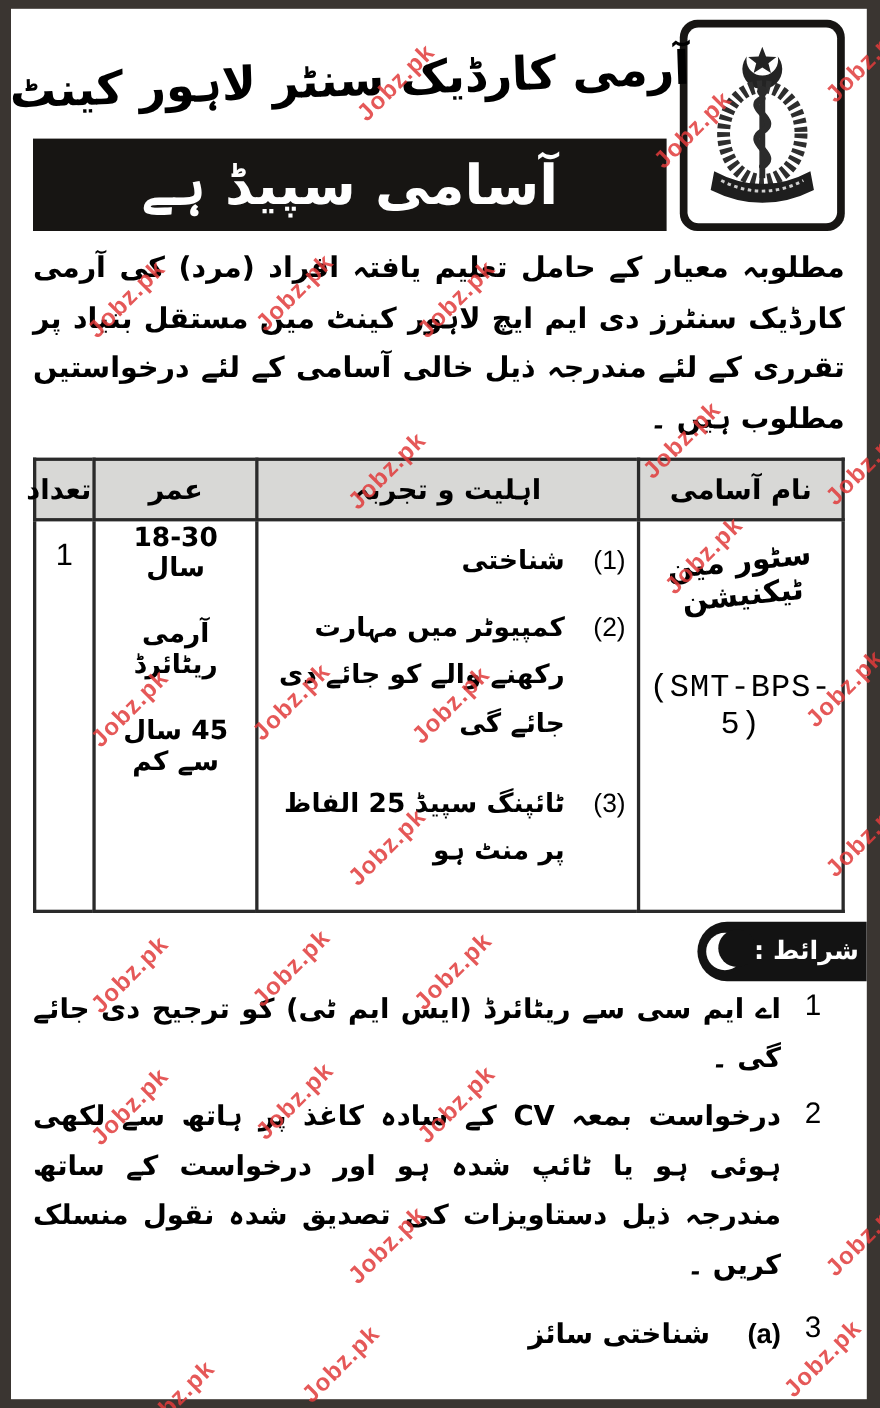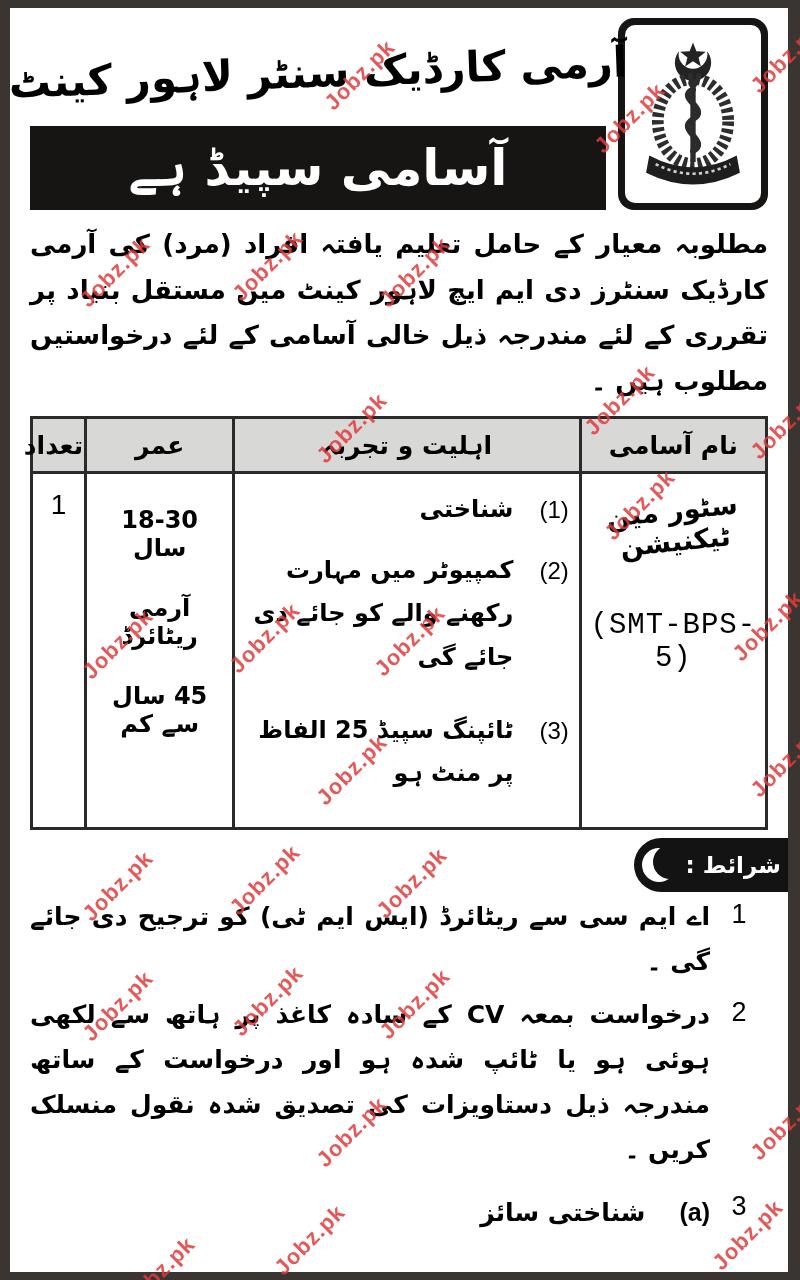--- a/index.html
+++ b/index.html
@@ -55,21 +55,21 @@
     transform:rotate(-6deg);direction:rtl;
   }
   .post-code{
     font-family:Liberation Mono, monospace;direction:ltr;
     font-size:29px;text-align:center;margin-top:52px;letter-spacing:1px;
   }
   .elig-cell{padding:14px 10px;}
   .elig-item{display:flex;direction:rtl;gap:26px;font-size:24px;font-weight:bold;
     line-height:1.8;margin-bottom:18px;}
   .elig-marker{direction:ltr;font-family:"Liberation Sans",sans-serif;font-weight:normal;flex:0 0 auto;}
-  .age-cell{padding:32px 6px;direction:rtl;text-align:center;}
+  .age-cell{padding:0 6px;direction:rtl;text-align:center;}
   .age-line{font-size:24px;font-weight:bold;margin-bottom:32px;}
   .cnt-cell{text-align:center;}
   .count{font-size:28px;padding-top:14px;font-family:"Liberation Sans",sans-serif;}
   
   .terms-head{position:relative;height:56px;margin-top:8px;}
   .pill{
     position:absolute;right:-20px;top:0;width:154px;height:54px;
     background:#131313;border-radius:30px 0 0 30px;
     display:flex;align-items:center;padding:0 6px 0 8px;box-sizing:border-box;
   }

